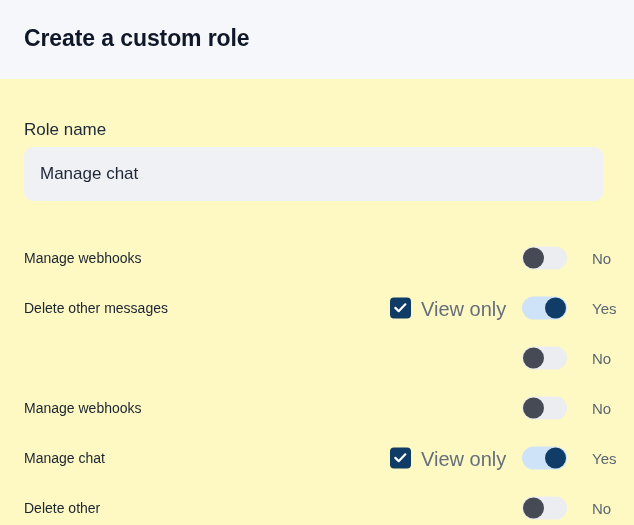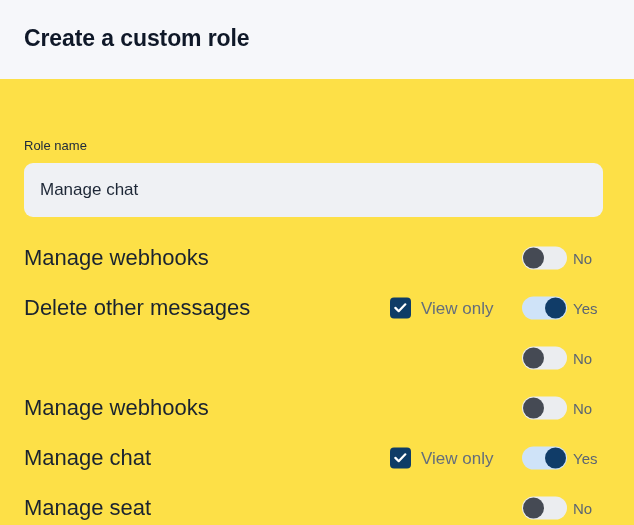--- a/index.html
+++ b/index.html
@@ -12,21 +12,21 @@
     overflow: hidden;
     background: #ffffff;
     font-family: "Liberation Sans", "DejaVu Sans", sans-serif;
     -webkit-font-smoothing: antialiased;
   }
 
   .page {
     position: relative;
     width: 634px;
     height: 525px;
-    background: #fde047;
+    background: #fef9c3;
     overflow: hidden;
   }
 
   
   .header {
     position: absolute;
     left: 0;
     top: 0;
     width: 634px;
     height: 79px;
@@ -46,26 +46,25 @@
   }
 
   
   .field-block {
     position: absolute;
     left: 24px;
     top: 121px;
     width: 579px;
   }
   .field-label {
-    font-size: 13px;
+    font-size: 17px;
     color: #202b3b;
     line-height: 18px;
     margin-bottom: 8px;
     white-space: nowrap;
-    margin-top: 16px;
   }
   .field-input {
     box-sizing: border-box;
     width: 579px;
     height: 54px;
     background: #eff1f4;
     border: none;
     border-radius: 9px;
     padding: 0 16px;
     font-family: "Liberation Sans", "DejaVu Sans", sans-serif;
@@ -85,21 +84,21 @@
   .perm-row {
     position: relative;
     height: 50px;
     width: 634px;
   }
   .perm-label {
     position: absolute;
     left: 24px;
     top: 50%;
     transform: translateY(-50%);
-    font-size: 22px;
+    font-size: 14px;
     color: #1a2330;
     line-height: 22px;
     white-space: nowrap;
   }
 
   .view-only-group {
     position: absolute;
     left: 390px;
     top: 50%;
     transform: translateY(-50%);
@@ -114,34 +113,34 @@
     background: #0f3c66;
     display: flex;
     align-items: center;
     justify-content: center;
     flex: none;
   }
   .checkbox svg {
     display: block;
   }
   .view-only-label {
-    font-size: 17px;
+    font-size: 20px;
     color: #656e7b;
     line-height: 20px;
     white-space: nowrap;
   }
 
   .toggle-group {
     position: absolute;
     left: 522px;
     top: 50%;
     transform: translateY(-50%);
     display: flex;
     align-items: center;
-    gap: 6px;
+    gap: 25px;
   }
   .toggle {
     position: relative;
     width: 45px;
     height: 23px;
     border-radius: 12px;
     flex: none;
   }
   .toggle.off { background: #ebedf0; }
   .toggle.on  { background: #cfe3f8; }
@@ -230,21 +229,21 @@
           <div class="view-only-label">View only</div>
         </div>
         <div class="toggle-group">
           <div class="toggle on">
             <div class="knob"></div>
           </div>
           <div class="toggle-label">Yes</div>
         </div>
       </div>
       <div class="perm-row">
-        <div class="perm-label">Manage seat</div>
+        <div class="perm-label">Delete other</div>
         <div class="toggle-group">
           <div class="toggle off">
             <div class="knob"></div>
           </div>
           <div class="toggle-label">No</div>
         </div>
       </div>
     </div>
 
 </div>

